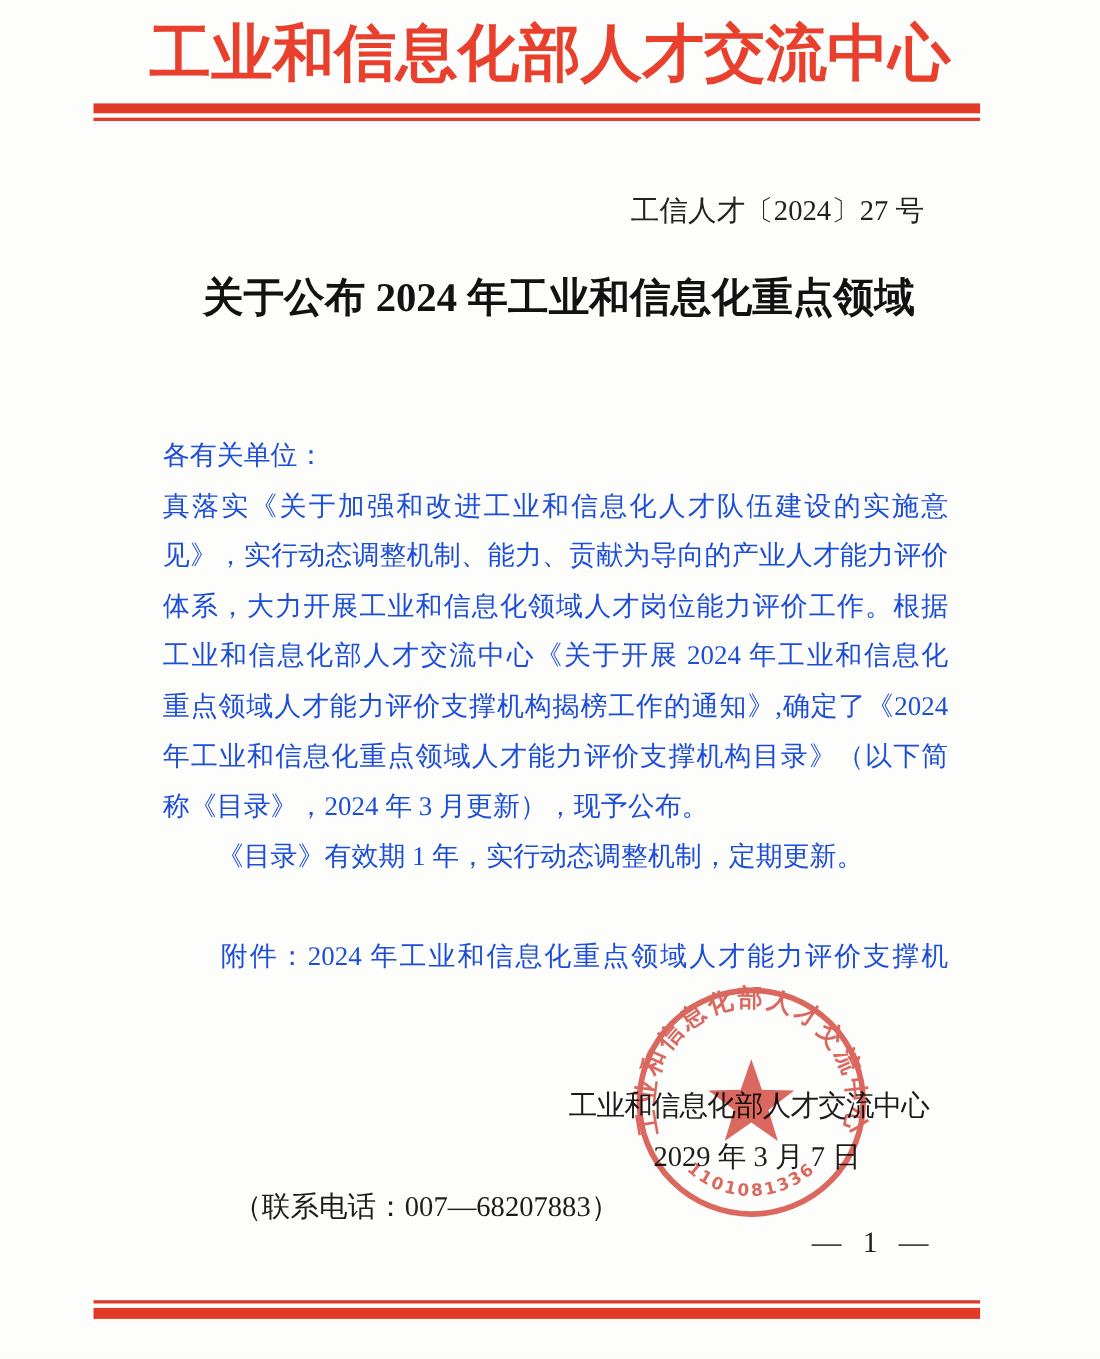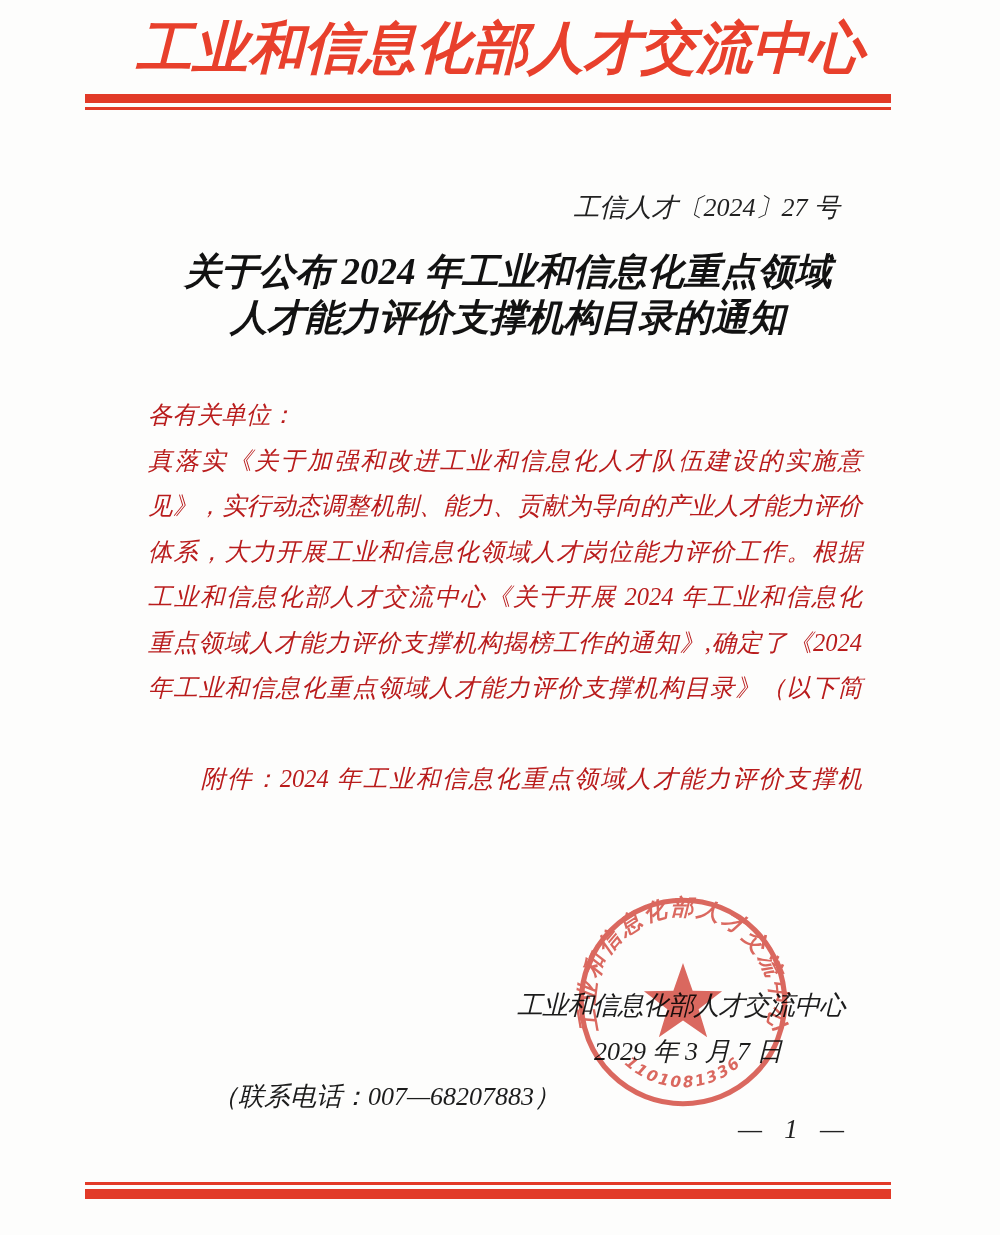--- a/index.html
+++ b/index.html
@@ -1,42 +1,41 @@
 <!DOCTYPE html>
 <html><head>
 <meta charset="utf-8">
 <style>
   * { margin:0; padding:0; box-sizing:border-box; }
   html,body { background:#ffffff; }
   .page {
     position:relative; width:1000px; height:1235px; overflow:hidden;
     background:#fdfdfc; color:#1c1c1c;
     font-family:"Liberation Serif","DejaVu Serif",serif;
-    font-style:italic;
   }
   .org-name {
     position:absolute; top:11px; left:0; right:0; text-align:center;
     font-size:56px; font-weight:bold; color:#e8402c; white-space:nowrap;
   }
   .rule { position:absolute; left:85px; width:806px; background:#e23a28; }
   .rule-thick-top { top:94px; height:9px; }
   .rule-thin-top  { top:107px; height:3px; }
   .rule-thin-bottom  { top:1182px; height:3px; }
   .rule-thick-bottom { top:1189px; height:10px; }
   .doc-number {
-    position:absolute; top:190px; right:160px;
+    position:absolute; top:174px; right:160px;
     font-size:26px; color:#222; white-space:nowrap;
   }
   .doc-title {
     position:absolute; top:249px; left:16px; right:0; text-align:center;
     font-size:37px; line-height:46px; font-weight:bold; color:#121212;
   }
   .body-text {
     position:absolute; left:148px; top:392px; width:714px;
-    font-size:24.5px; line-height:45.5px; color:#b91c1c;
+    font-size:24.5px; line-height:45.5px; color:#1d4ed8;
   }
   .bline { min-height:45.5px; }
   .bline.fill { text-align:justify; text-align-last:justify; }
   .sig-org  { position:absolute; top:988px;  left:517px; font-size:26px; letter-spacing:-0.8px; white-space:nowrap; }
   .sig-date { position:absolute; top:1034px; left:594px; font-size:26px; white-space:nowrap; }
   .contact  { position:absolute; top:1079px; left:212px; font-size:26px; white-space:nowrap; }
   .page-number {
     position:absolute; top:1114px; left:738px; width:106px;
     display:flex; justify-content:space-between; font-size:27px; color:#222;
   }
@@ -57,31 +56,32 @@
 <div class="page">
 
   <div class="org-name">工业和信息化部人才交流中心</div>
   <div class="rule rule-thick-top"></div>
   <div class="rule rule-thin-top"></div>
 
   <div class="doc-number">工信人才〔2024〕27 号</div>
 
   <div class="doc-title">
     <div>关于公布 2024 年工业和信息化重点领域</div>
-    <div>人才能力评价支撑机构目录的通知</div>
   </div>
 
   <div class="body-text">
     <div class="bline">各有关单位：</div>
     <div class="bline fill">真落实《关于加强和改进工业和信息化人才队伍建设的实施意</div>
     <div class="bline fill">见》，实行动态调整机制、能力、贡献为导向的产业人才能力评价</div>
     <div class="bline fill">体系，大力开展工业和信息化领域人才岗位能力评价工作。根据</div>
     <div class="bline fill">工业和信息化部人才交流中心《关于开展 2024 年工业和信息化</div>
     <div class="bline fill">重点领域人才能力评价支撑机构揭榜工作的通知》,确定了《2024</div>
     <div class="bline fill">年工业和信息化重点领域人才能力评价支撑机构目录》（以下简</div>
+    <div class="bline">称《目录》，2024 年 3 月更新），现予公布。</div>
+    <div class="bline">　　《目录》有效期 1 年，实行动态调整机制，定期更新。</div>
     <div class="bline"></div>
     <div class="bline fill">　　附件：2024 年工业和信息化重点领域人才能力评价支撑机</div>
   </div>
 
   <div class="sig-org">工业和信息化部人才交流中心</div>
   <div class="sig-date">2029 年 3 月 7 日</div>
   <div class="contact">（联系电话：007—68207883）</div>
 
   <div class="page-number">
     <span>—</span>

